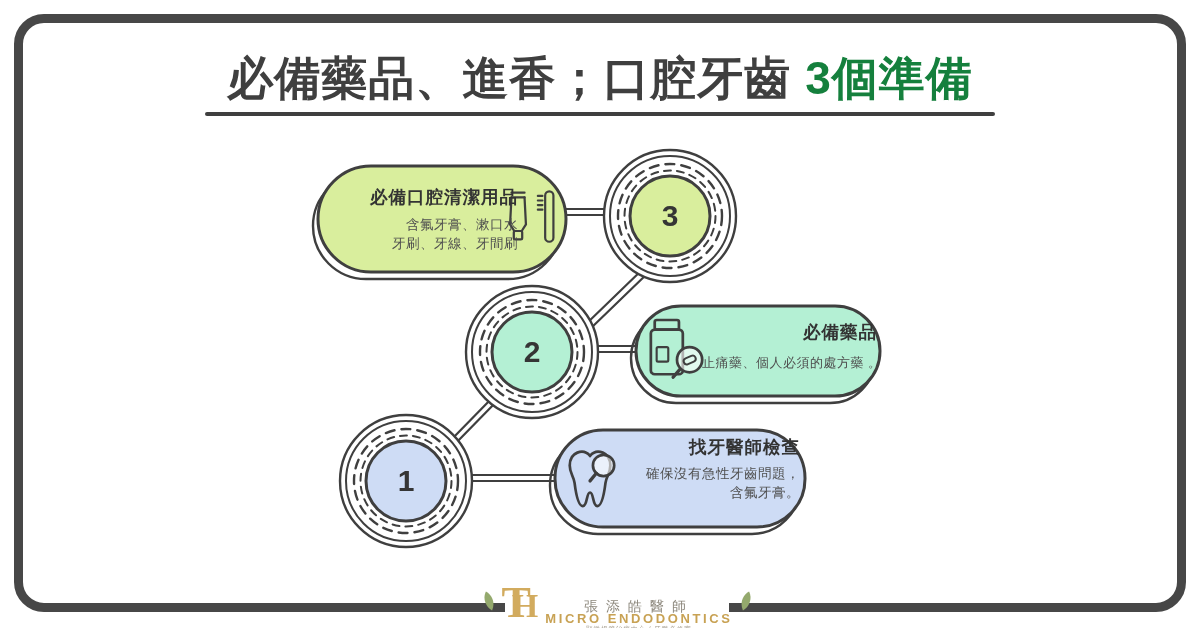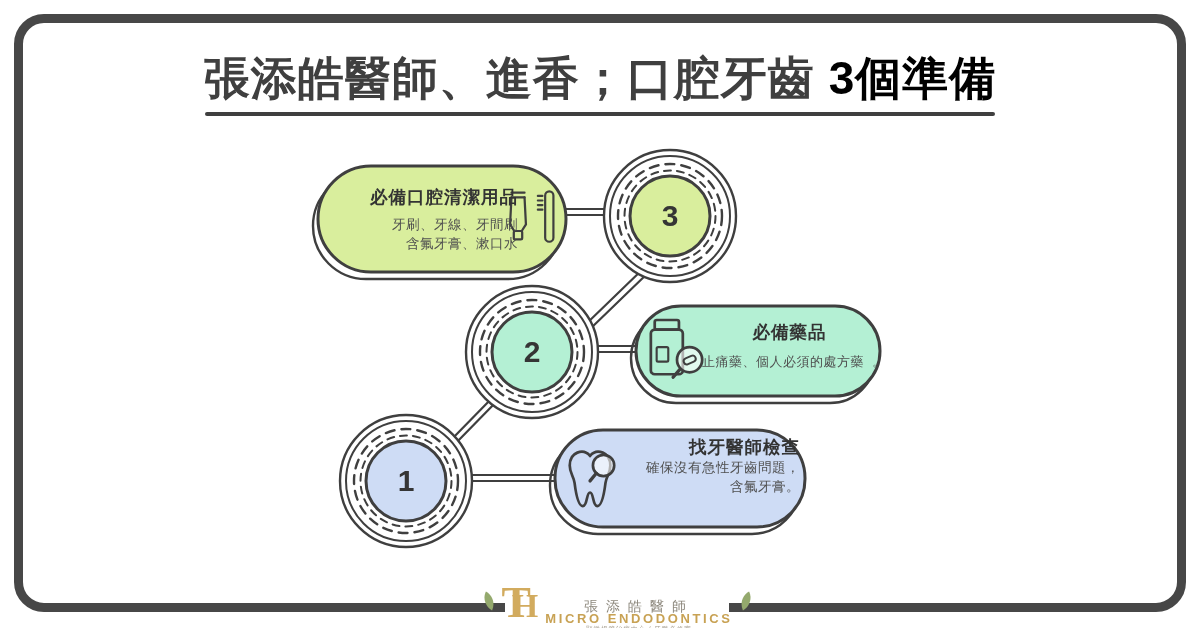--- a/index.html
+++ b/index.html
@@ -9,46 +9,46 @@
   }
   .frame{
     position:absolute;left:14px;top:14px;width:1172px;height:598px;
     border:9px solid #474747;border-radius:30px;box-sizing:border-box;
   }
   
   .title{
     position:absolute;left:0;top:48px;width:100%;text-align:center;
     font-size:46px;font-weight:bold;letter-spacing:1px;white-space:nowrap;
   }
-  .title .accent{color:#000000;margin-left:14px;}
+  .title .accent{color:#15803d;margin-left:14px;}
   .title-underline{
     position:absolute;left:205px;top:112px;width:790px;height:4px;
     background:#3f3f3f;border-radius:2px;
   }
   
   .diagram{position:absolute;left:0;top:0;}
   
   .circle-num{
     position:absolute;width:44px;height:44px;line-height:44px;text-align:center;
     font-size:30px;font-weight:bold;color:#353535;
   }
   .num-1{left:384px;top:459px;}
   .num-2{left:510px;top:330px;}
   .num-3{left:648px;top:194px;}
   
   .pill-text{position:absolute;}
   .pill-title{font-size:17.5px;font-weight:bold;letter-spacing:1px;color:#333333;line-height:22px;}
   .pill-line{font-size:13.5px;color:#4f4f4f;line-height:19px;letter-spacing:0.5px;}
   .pt-step3{left:332px;top:186px;width:186px;text-align:right;}
   .pt-step3 .pill-lines{margin-top:7px;}
-  .pt-step2{left:702px;top:321px;width:175px;text-align:center;}
-  .pt-step2 .pill-lines{margin-top:10px;font-family:Liberation Mono, monospace;}
+  .pt-step2{left:702px;top:321px;width:175px;text-align:right;}
+  .pt-step2 .pill-lines{margin-top:10px;}
   .pt-step2 .pill-line{white-space:nowrap;font-size:13px;}
   .pt-step1{left:620px;top:436px;width:180px;text-align:right;}
-  .pt-step1 .pill-lines{margin-top:0;}
+  .pt-step1 .pill-lines{margin-top:6px;}
   .icon-spot{position:absolute;}
   .ic-toothpaste{left:503px;top:189px;}
   .ic-toothbrush{left:536px;top:187px;}
   .ic-bottle{left:646px;top:316px;}
   .ic-tooth{left:562px;top:444px;}
   
   .footer-logo{
     position:absolute;left:505px;top:578px;width:224px;height:50px;background:#ffffff;
     display:flex;align-items:center;justify-content:center;gap:7px;
   }
@@ -164,22 +164,22 @@
     <svg width="58" height="68" viewBox="0 0 60 70" fill="none" stroke="#3f3f3f" stroke-width="2.8" stroke-linecap="round">
       <path d="M8 22 C8 8 22 4 29 12 C36 4 50 8 50 22 C50 30 46 33 45 40 C43.5 52 41 64 36.5 64 C31.5 64 33 50 29 50 C25 50 26.5 64 21.5 64 C17 64 14.5 52 13 40 C12 33 8 30 8 22 Z"></path>
       <circle cx="43" cy="22" r="11" fill="#ffffff" fill-opacity="0.6"></circle>
       <path d="M35.5 30 L29 38" stroke-width="3.4"></path>
     </svg>
   </span>
 
   <div class="pill-text pt-step3">
     <div class="pill-title">必備口腔清潔用品</div>
     <div class="pill-lines">
+      <div class="pill-line">含氟牙膏、漱口水</div>
       <div class="pill-line">牙刷、牙線、牙間刷</div>
-      <div class="pill-line">含氟牙膏、漱口水</div>
     </div>
   </div>
   <div class="pill-text pt-step2">
     <div class="pill-title">必備藥品</div>
     <div class="pill-lines">
       <div class="pill-line">止痛藥、個人必須的處方藥 。</div>
     </div>
   </div>
   <div class="pill-text pt-step1">
     <div class="pill-title">找牙醫師檢查</div>
@@ -187,21 +187,21 @@
       <div class="pill-line">確保沒有急性牙齒問題，</div>
       <div class="pill-line">含氟牙膏。</div>
     </div>
   </div>
 
   <div class="circle-num num-3">3</div>
   <div class="circle-num num-2">2</div>
   <div class="circle-num num-1">1</div>
 
   <div class="title">
-    <span>張添皓醫師、進香；口腔牙齒</span><span class="accent">3個準備</span>
+    <span>必備藥品、進香；口腔牙齒</span><span class="accent">3個準備</span>
   </div>
   <div class="title-underline"></div>
 
   <div class="footer-logo">
     <span>
       <svg width="12" height="20" viewBox="0 0 12 20">
           <path d="M6 0 C11 5 11.5 14 6 20 C0.5 14 1 5 6 0 Z" fill="#94a96d" transform="rotate(-18 6 10)"></path>
         </svg>
     </span>
     <span class="monogram"><span class="t">T</span><span class="h">H</span></span>

